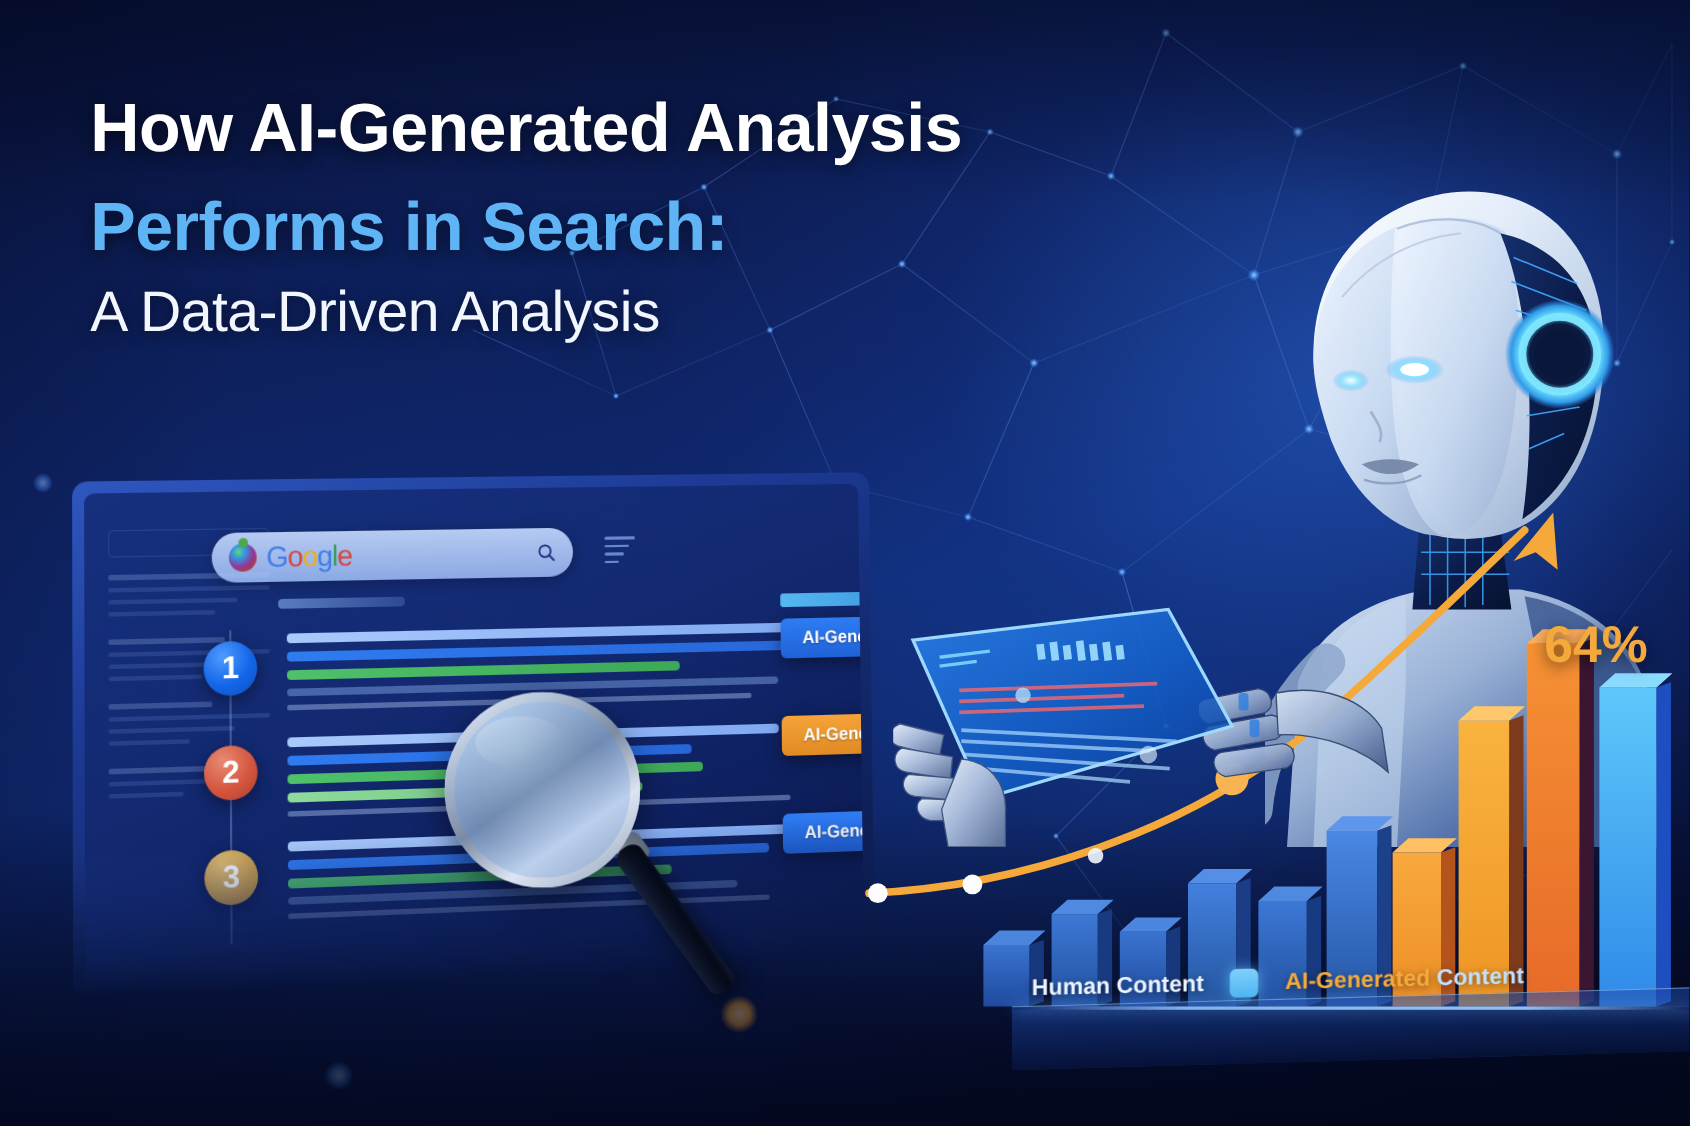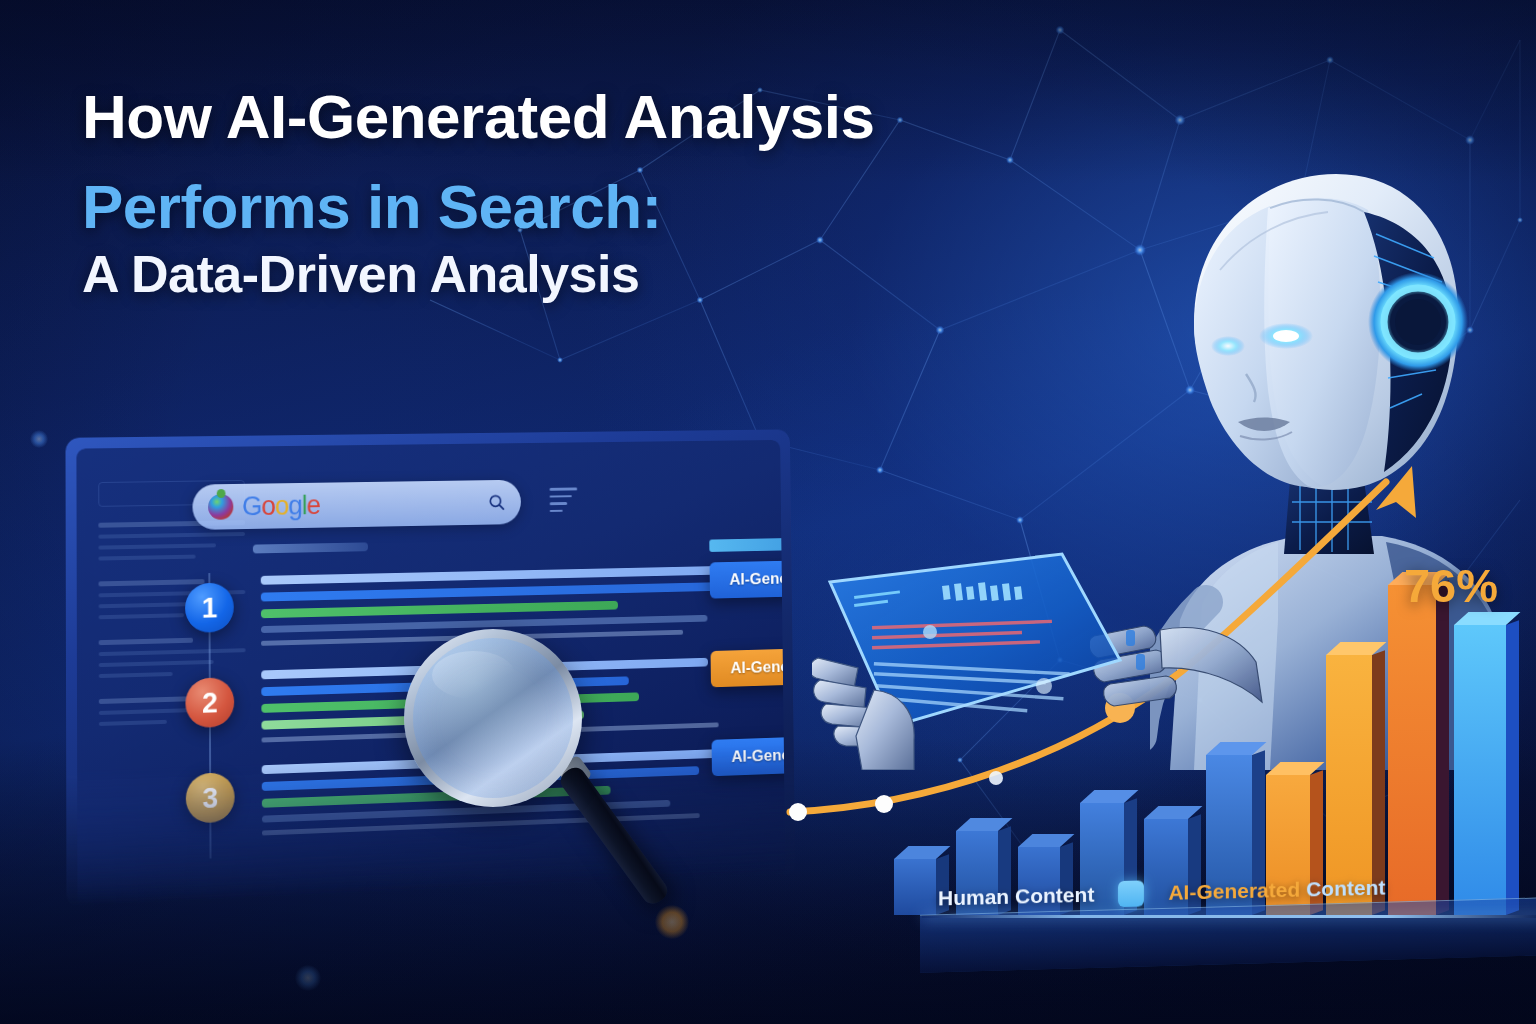--- a/index.html
+++ b/index.html
@@ -20,22 +20,22 @@
     background:
       radial-gradient(ellipse 1300px 900px at 50% 45%, rgba(0,0,0,0) 45%, rgba(2,6,26,0.55) 100%),
       linear-gradient(180deg, rgba(3,8,32,0.45) 0%, rgba(0,0,0,0) 18%, rgba(0,0,0,0) 72%, rgba(2,6,26,0.82) 100%);
   }
   .glowdot { position:absolute; border-radius:50%; background:radial-gradient(circle,#bcd9ff 0%, #4b8ff5 35%, rgba(40,110,230,0) 72%); }
 
   
   .headline { position:absolute; left:82px; top:86px; width:990px; z-index:40; }
   .hl-line { font-weight:bold; letter-spacing:-0.5px; line-height:1.0; }
   .hl1 { font-size:62px; color:#ffffff; text-shadow:0 3px 14px rgba(0,0,0,.55); margin-bottom:28px; }
-  .hl2 { font-size:62px; color:#5fb4f5; text-shadow:0 3px 14px rgba(0,0,0,.55); margin-bottom:10px; }
-  .hl3 { font-size:52px; color:#f2f6ff; font-weight:bold; text-shadow:0 3px 14px rgba(0,0,0,.55); }
+  .hl2 { font-size:62px; color:#5fb4f5; text-shadow:0 3px 14px rgba(0,0,0,.55); margin-bottom:20px; }
+  .hl3 { font-size:52px; color:#f2f6ff; font-weight:normal; text-shadow:0 3px 14px rgba(0,0,0,.55); }
 
   
   .monitor { position:absolute; left:66px; top:437px; width:770px; height:470px; z-index:20;
     transform: perspective(1500px) rotateY(6deg) rotateX(1.2deg) skewY(-1.6deg);
     transform-origin: left center; }
   .bezel { position:absolute; inset:0; border-radius:14px;
     background:linear-gradient(160deg, #2c52b8 0%, #1c3a92 30%, #132a6e 62%, #0a1displaced 100%);
     background:linear-gradient(160deg, #2f57bf 0%, #1d3b96 30%, #13296c 62%, #0a1642 100%);
     box-shadow:0 0 44px rgba(40,100,230,.30);
     -webkit-mask-image:linear-gradient(180deg, #000 0%, #000 72%, rgba(0,0,0,.25) 94%, rgba(0,0,0,0) 100%);
@@ -546,21 +546,21 @@
 
     <svg style="position:absolute;left:-80px;top:-10px;width:760px;height:400px;z-index:30;" viewBox="0 0 760 400">
       <path d="M10,352 C140,346 300,300 420,196 C500,126 556,70 606,22" fill="none" stroke="#f5a93a" stroke-width="7" stroke-linecap="round"></path>
       <path d="M596,50 L632,6 L636,58 L616,42 Z" fill="#f5a93a"></path>
       <circle cx="18" cy="352" r="9" fill="#fdfdfd"></circle>
       <circle cx="104" cy="344" r="9" fill="#fdfdfd"></circle>
       <circle cx="216" cy="318" r="7" fill="#eef6ff" opacity="0.9"></circle>
       <circle cx="340" cy="248" r="15" fill="#f8b352"></circle>
     </svg>
 
-    <div class="pct">76%</div>
+    <div class="pct">64%</div>
 
     <div class="ledge"></div>
     <div class="plinth"></div>
   </div>
 
   <div class="legend">
     <span class="lg-txt">Human Content</span>
     <span class="swatch"></span>
     <span class="lg-ai">
       <span>AI-Generated</span><em> Content</em>

